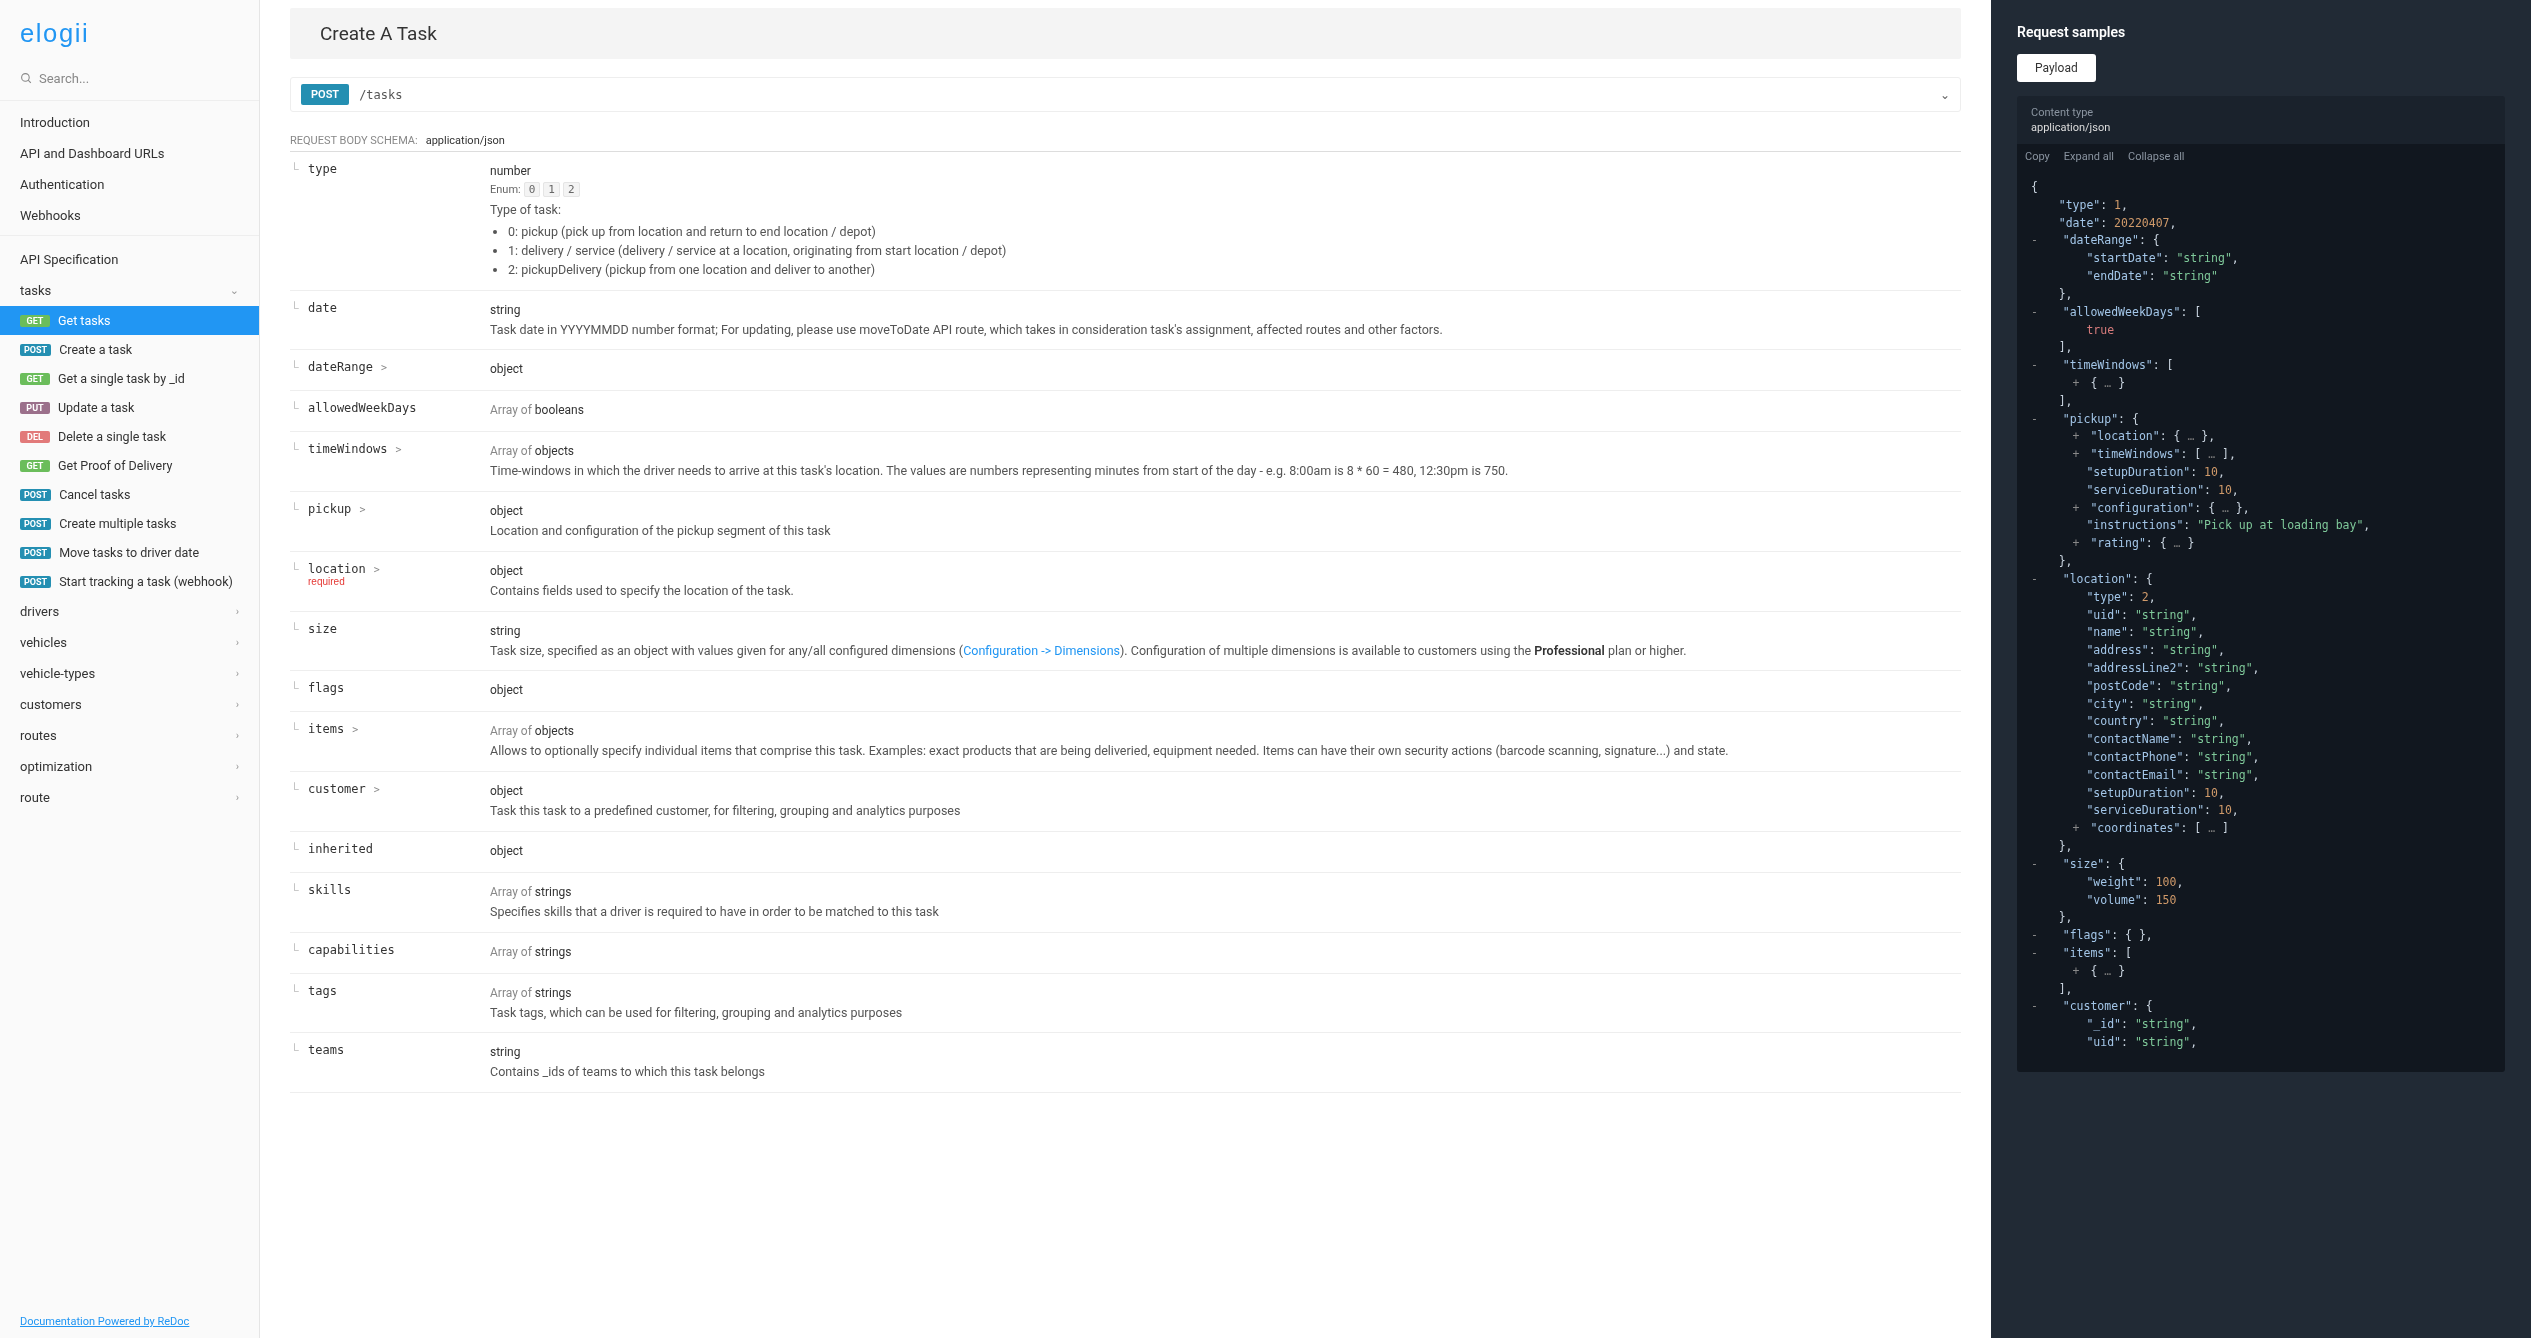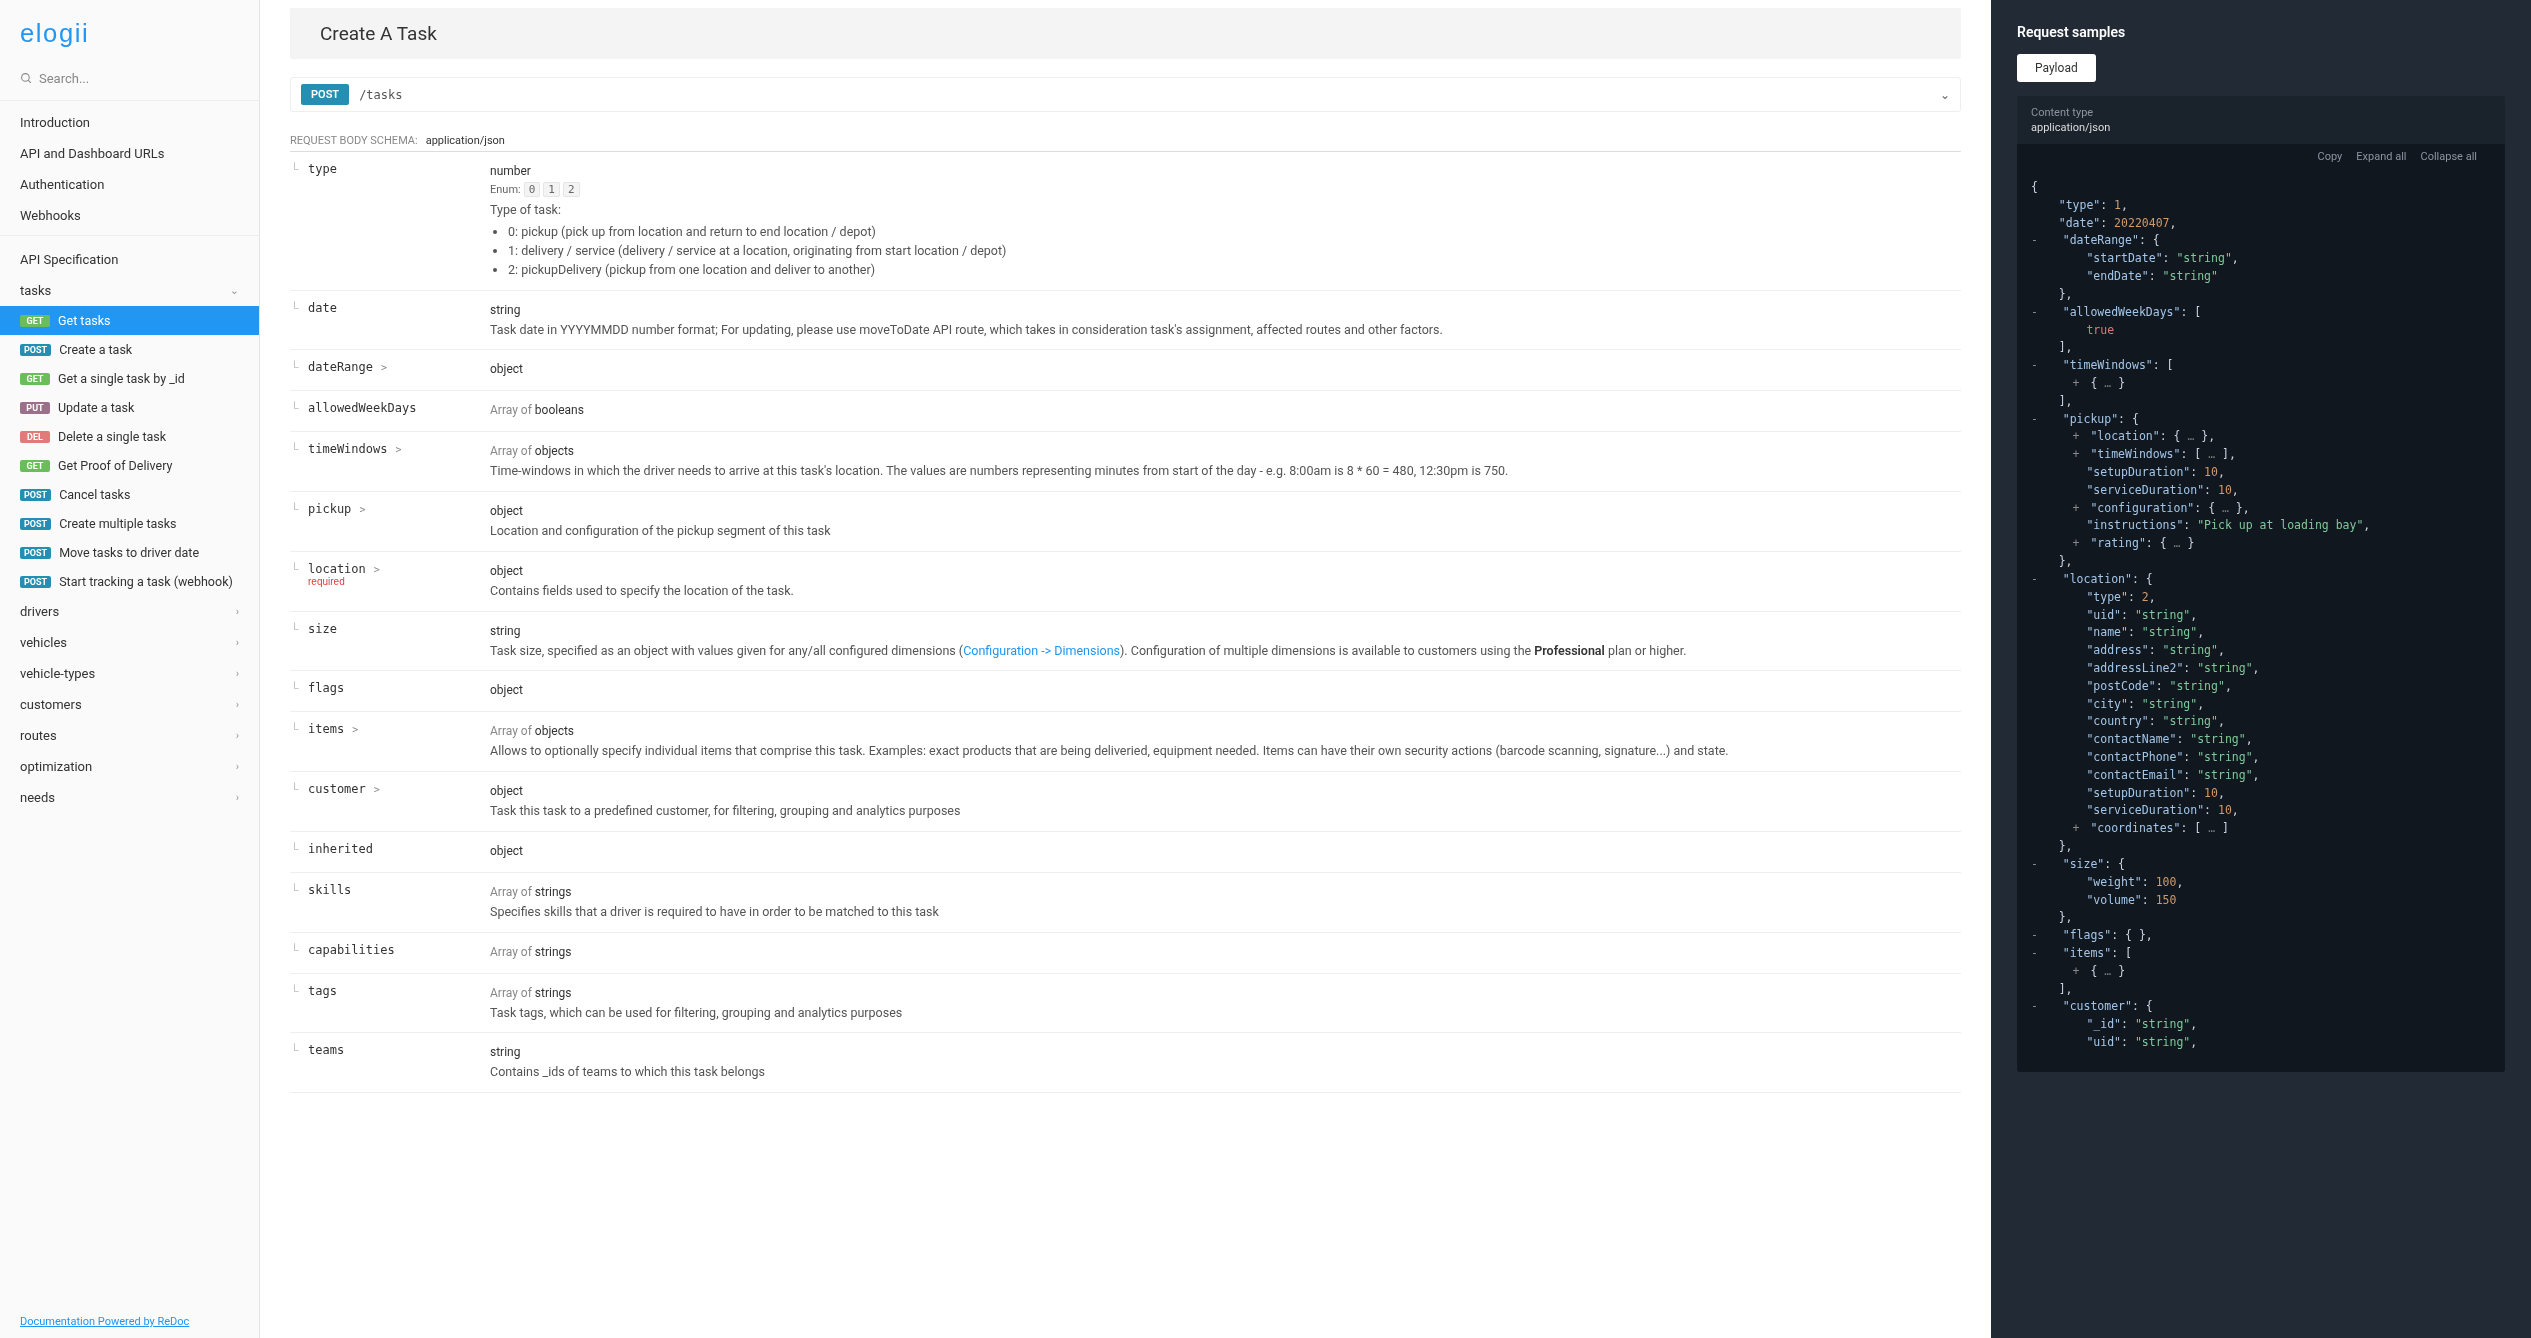--- a/index.html
+++ b/index.html
@@ -50,21 +50,21 @@
 .prow ul { margin: 4px 0 0 18px; }
 .prow a { color: #2196f3; text-decoration: none; }
 .prow strong { font-weight: 600; color: #333; }
 
 
 .right { width: 540px; background: #212a35; color: #ccc; overflow-y: auto; padding: 24px 26px; font-size: 12px; }
 .right h3 { color: #fff; font-size: 14px; font-weight: 600; margin-bottom: 14px; }
 .tab-payload { background: #fff; color: #333; padding: 7px 18px; border-radius: 3px; font-size: 12px; display: inline-block; margin-bottom: 14px; }
 .ct-box { background: #1a222c; border-radius: 3px 3px 0 0; padding: 10px 14px; font-size: 11px; color: #8a94a0; }
 .ct-box .v { color: #ddd; display: block; margin-top: 2px; }
-.json-tools { background: #11171f; padding: 6px 28px; text-align: right; font-size: 11px; color: #8a94a0; display: flex; gap: 14px; justify-content: flex-end; }
+.json-tools { background: #11171f; padding: 6px 8px; text-align: right; font-size: 11px; color: #8a94a0; display: flex; gap: 14px; }
 .json-tools span { cursor: pointer; }
 .json { background: #11171f; padding: 10px 14px 20px; font-family: Menlo, Consolas, monospace; font-size: 11.5px; line-height: 1.55; border-radius: 0 0 3px 3px; white-space: pre; color: #c9d4df; }
 .j-key { color: #a3c6e8; }
 .j-str { color: #7fc99a; }
 .j-num { color: #d09a6a; }
 .j-bool { color: #d67b7b; }
 .j-tog { color: #888; cursor: pointer; margin-right: 4px; }
 .j-ell { color: #777; }
 </style>
 </head>
@@ -161,21 +161,21 @@
           </div>
           <div class="nav-item">
             <span>routes</span>
             <span class="chev">›</span>
           </div>
           <div class="nav-item">
             <span>optimization</span>
             <span class="chev">›</span>
           </div>
           <div class="nav-item">
-            <span>needs</span>
+            <span>route</span>
             <span class="chev">›</span>
           </div>
         </div>
     </div>
     <div class="footer-link">Documentation Powered by ReDoc</div>
   </div>
 
   <div class="main">
     <div class="title-bar">Create A Task</div>
     <div class="endpoint">

